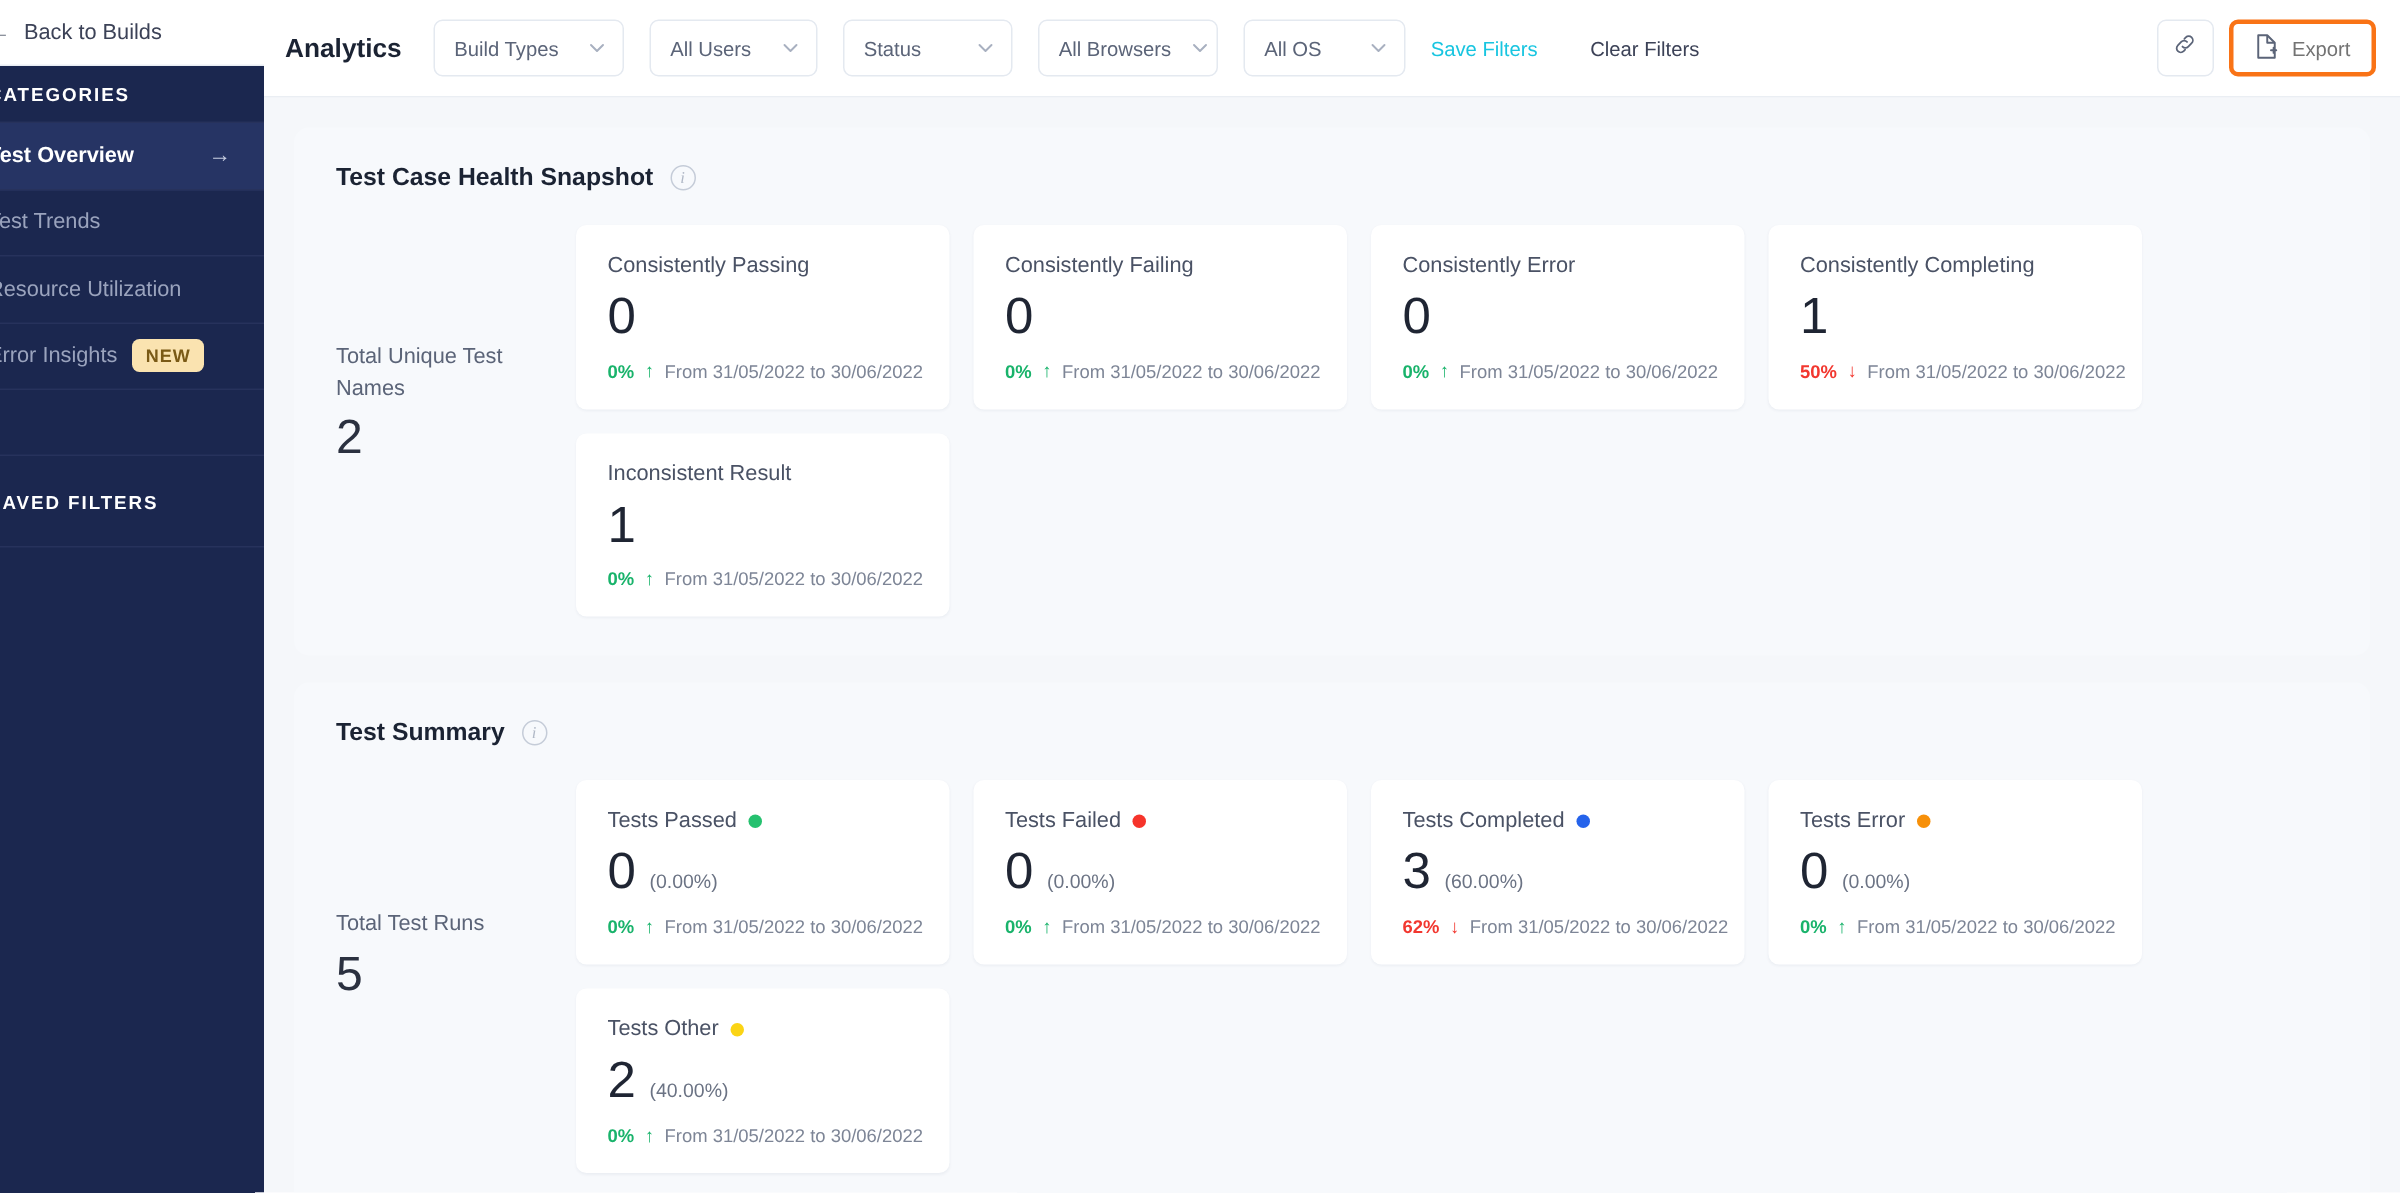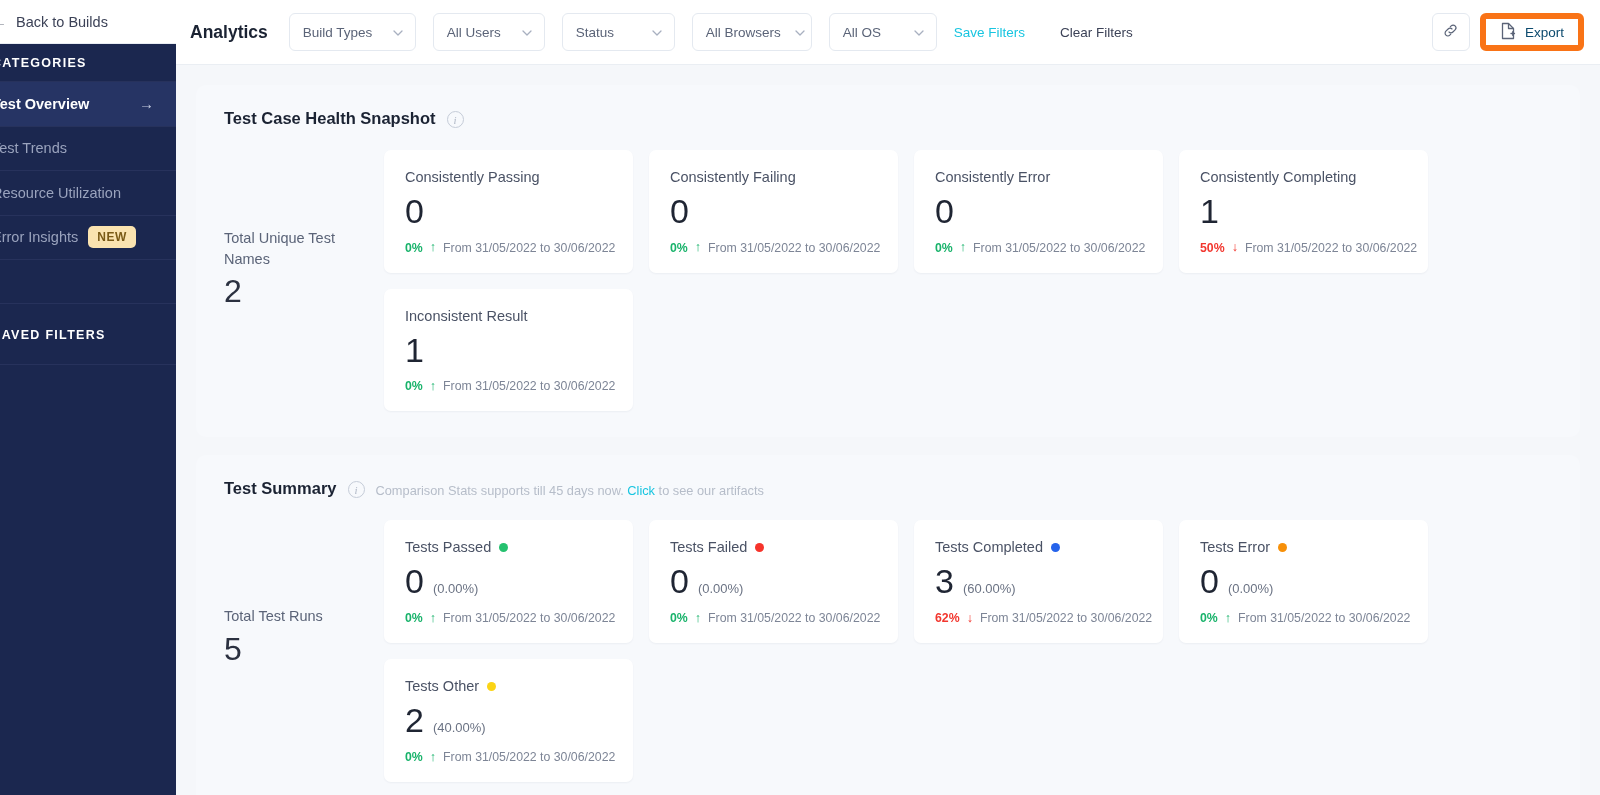--- a/index.html
+++ b/index.html
@@ -91,33 +91,33 @@
 
   .link-btn { font-size: 13.5px; color: #18c5e0; cursor: pointer; margin-right: 35px; white-space: nowrap; }
   .clear-btn { font-size: 13.5px; color: #3c4257; cursor: pointer; white-space: nowrap; }
   .topbar-right { margin-left: auto; display: flex; align-items: center; gap: 10px; }
   .icon-btn {
     width: 38px; height: 38px; border: 1px solid #e4e9f0; border-radius: 6px;
     background: #fff; display: flex; align-items: center; justify-content: center;
     cursor: pointer;
   }
   .export-btn {
-    height: 38px; border: 6px solid #f97316; border-radius: 6px; background: #fff;
+    height: 38px; border: 3px solid #f97316; border-radius: 6px; background: #fff;
     display: flex; align-items: center; gap: 9px; padding: 0 14px;
-    font-size: 13.5px; color: #0c4a6e; cursor: pointer; white-space: nowrap;
+    font-size: 13.5px; color: #737373; cursor: pointer; white-space: nowrap;
   }
 
   .content { padding: 20px 20px 0 20px; height: 730px; overflow: hidden; }
 
   .panel {
     background: #f7f9fc; border-radius: 10px;
     padding: 24px 28px 26px 28px;
     margin-bottom: 18px;
   }
-  .panel-head { display: flex; align-items: flex-end; gap: 11px; margin-bottom: 22px; }
+  .panel-head { display: flex; align-items: center; gap: 11px; margin-bottom: 22px; }
   .panel-title { font-size: 16.5px; font-weight: 700; color: #1b2333; }
   .info-ico {
     width: 17px; height: 17px; border-radius: 50%;
     border: 1.3px solid #c5ccd8; color: #b0b8c6;
     font-size: 11px; font-style: italic; font-family: "Liberation Serif", serif;
     display: flex; align-items: center; justify-content: center;
     flex: 0 0 auto;
   }
   .panel-note { font-size: 12.8px; color: #b6bdc9; }
   .panel-note .note-link { color: #18c5e0; cursor: pointer; }
@@ -342,23 +342,20 @@
             </div>
 
           </div>
         </div>
       </div>
 
       <div class="panel">
         <div class="panel-head">
           <div class="panel-title">Test Summary</div>
           <div class="info-ico">i</div>
-          <div class="panel-note">
-            <span>Comparison Stats supports till 45 days now. </span><span class="note-link">Click</span><span> to see our artifacts</span>
-          </div>
         </div>
         <div class="panel-body">
           <div class="totals summary">
             <div class="totals-label">Total Test Runs</div>
             <div class="totals-value">5</div>
           </div>
           <div class="cards">
 
             <div class="card">
               <div class="card-title">

